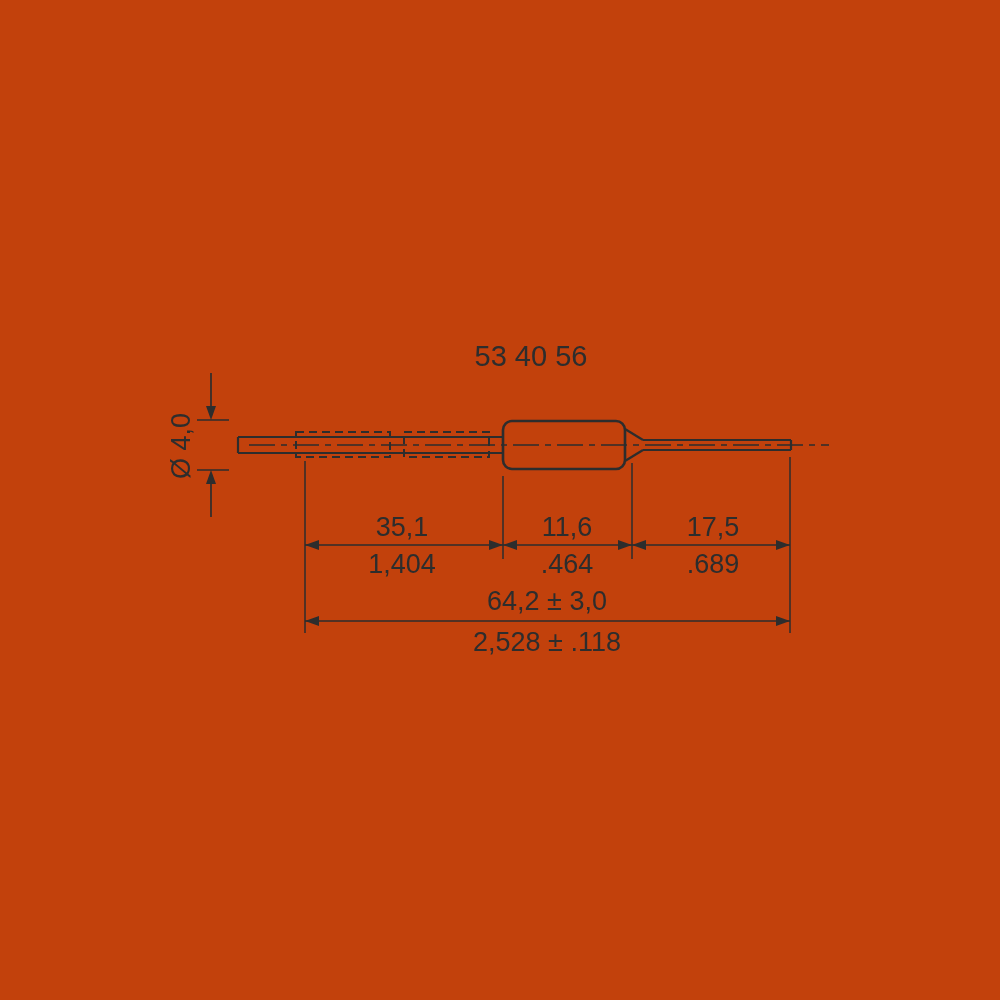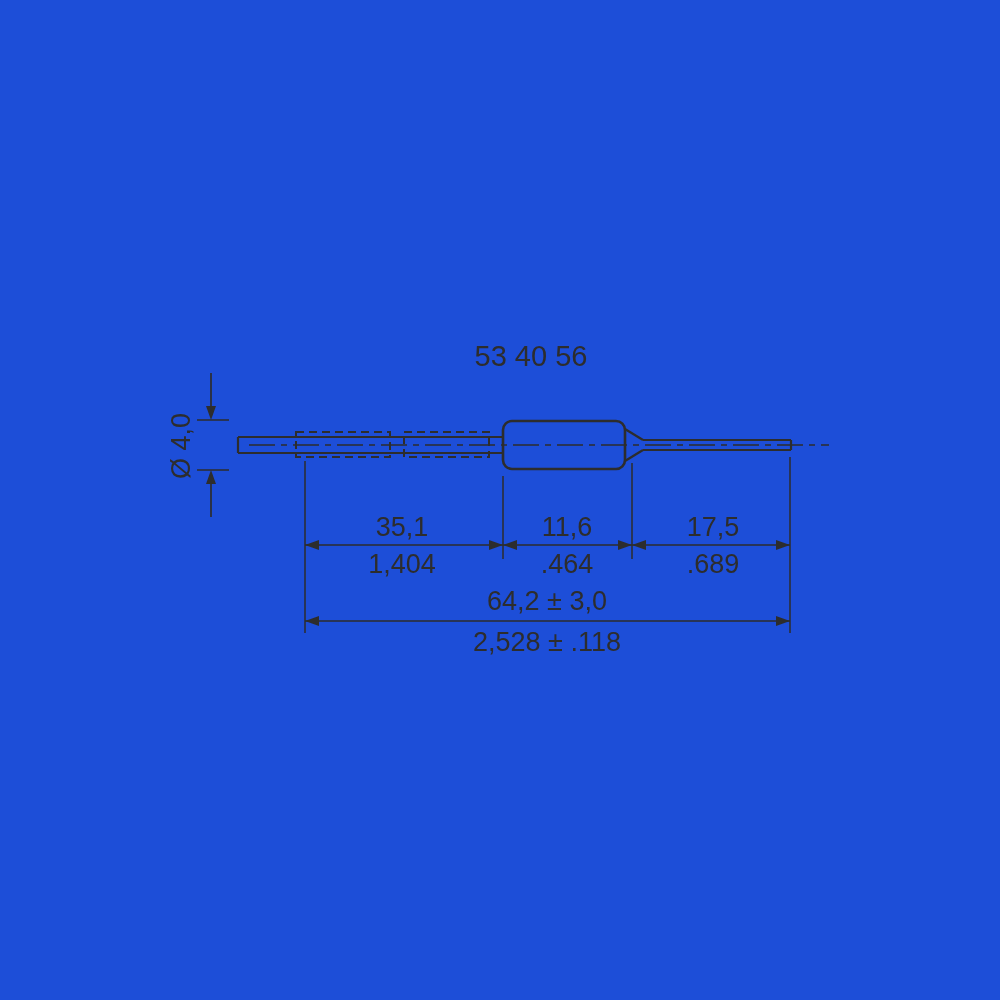--- a/index.html
+++ b/index.html
@@ -3,21 +3,21 @@
 <meta charset="utf-8">
 <style>
   html, body {
     margin: 0;
     padding: 0;
     background: #ffffff;
   }
   .sheet {
     width: 1000px;
     height: 1000px;
-    background: #1d4ed8;
+    background: #c2410c;
     position: relative;
     font-family: "Liberation Sans", sans-serif;
   }
   svg { display: block; }
   .ln          { stroke: #2d2d2d; stroke-width: 2.2; fill: none; stroke-linecap: butt; }
   .body-outline{ stroke: #2d2d2d; stroke-width: 2.6; fill: none; }
   .sleeve      { stroke: #2d2d2d; stroke-width: 2;   fill: none; stroke-dasharray: 8 5; }
   .cl          { stroke: #2d2d2d; stroke-width: 1.6; fill: none; stroke-dasharray: 26 6 6 6; }
   .dim         { stroke: #2d2d2d; stroke-width: 1.7; fill: none; }
   .ext         { stroke: #2d2d2d; stroke-width: 1.5; fill: none; }

